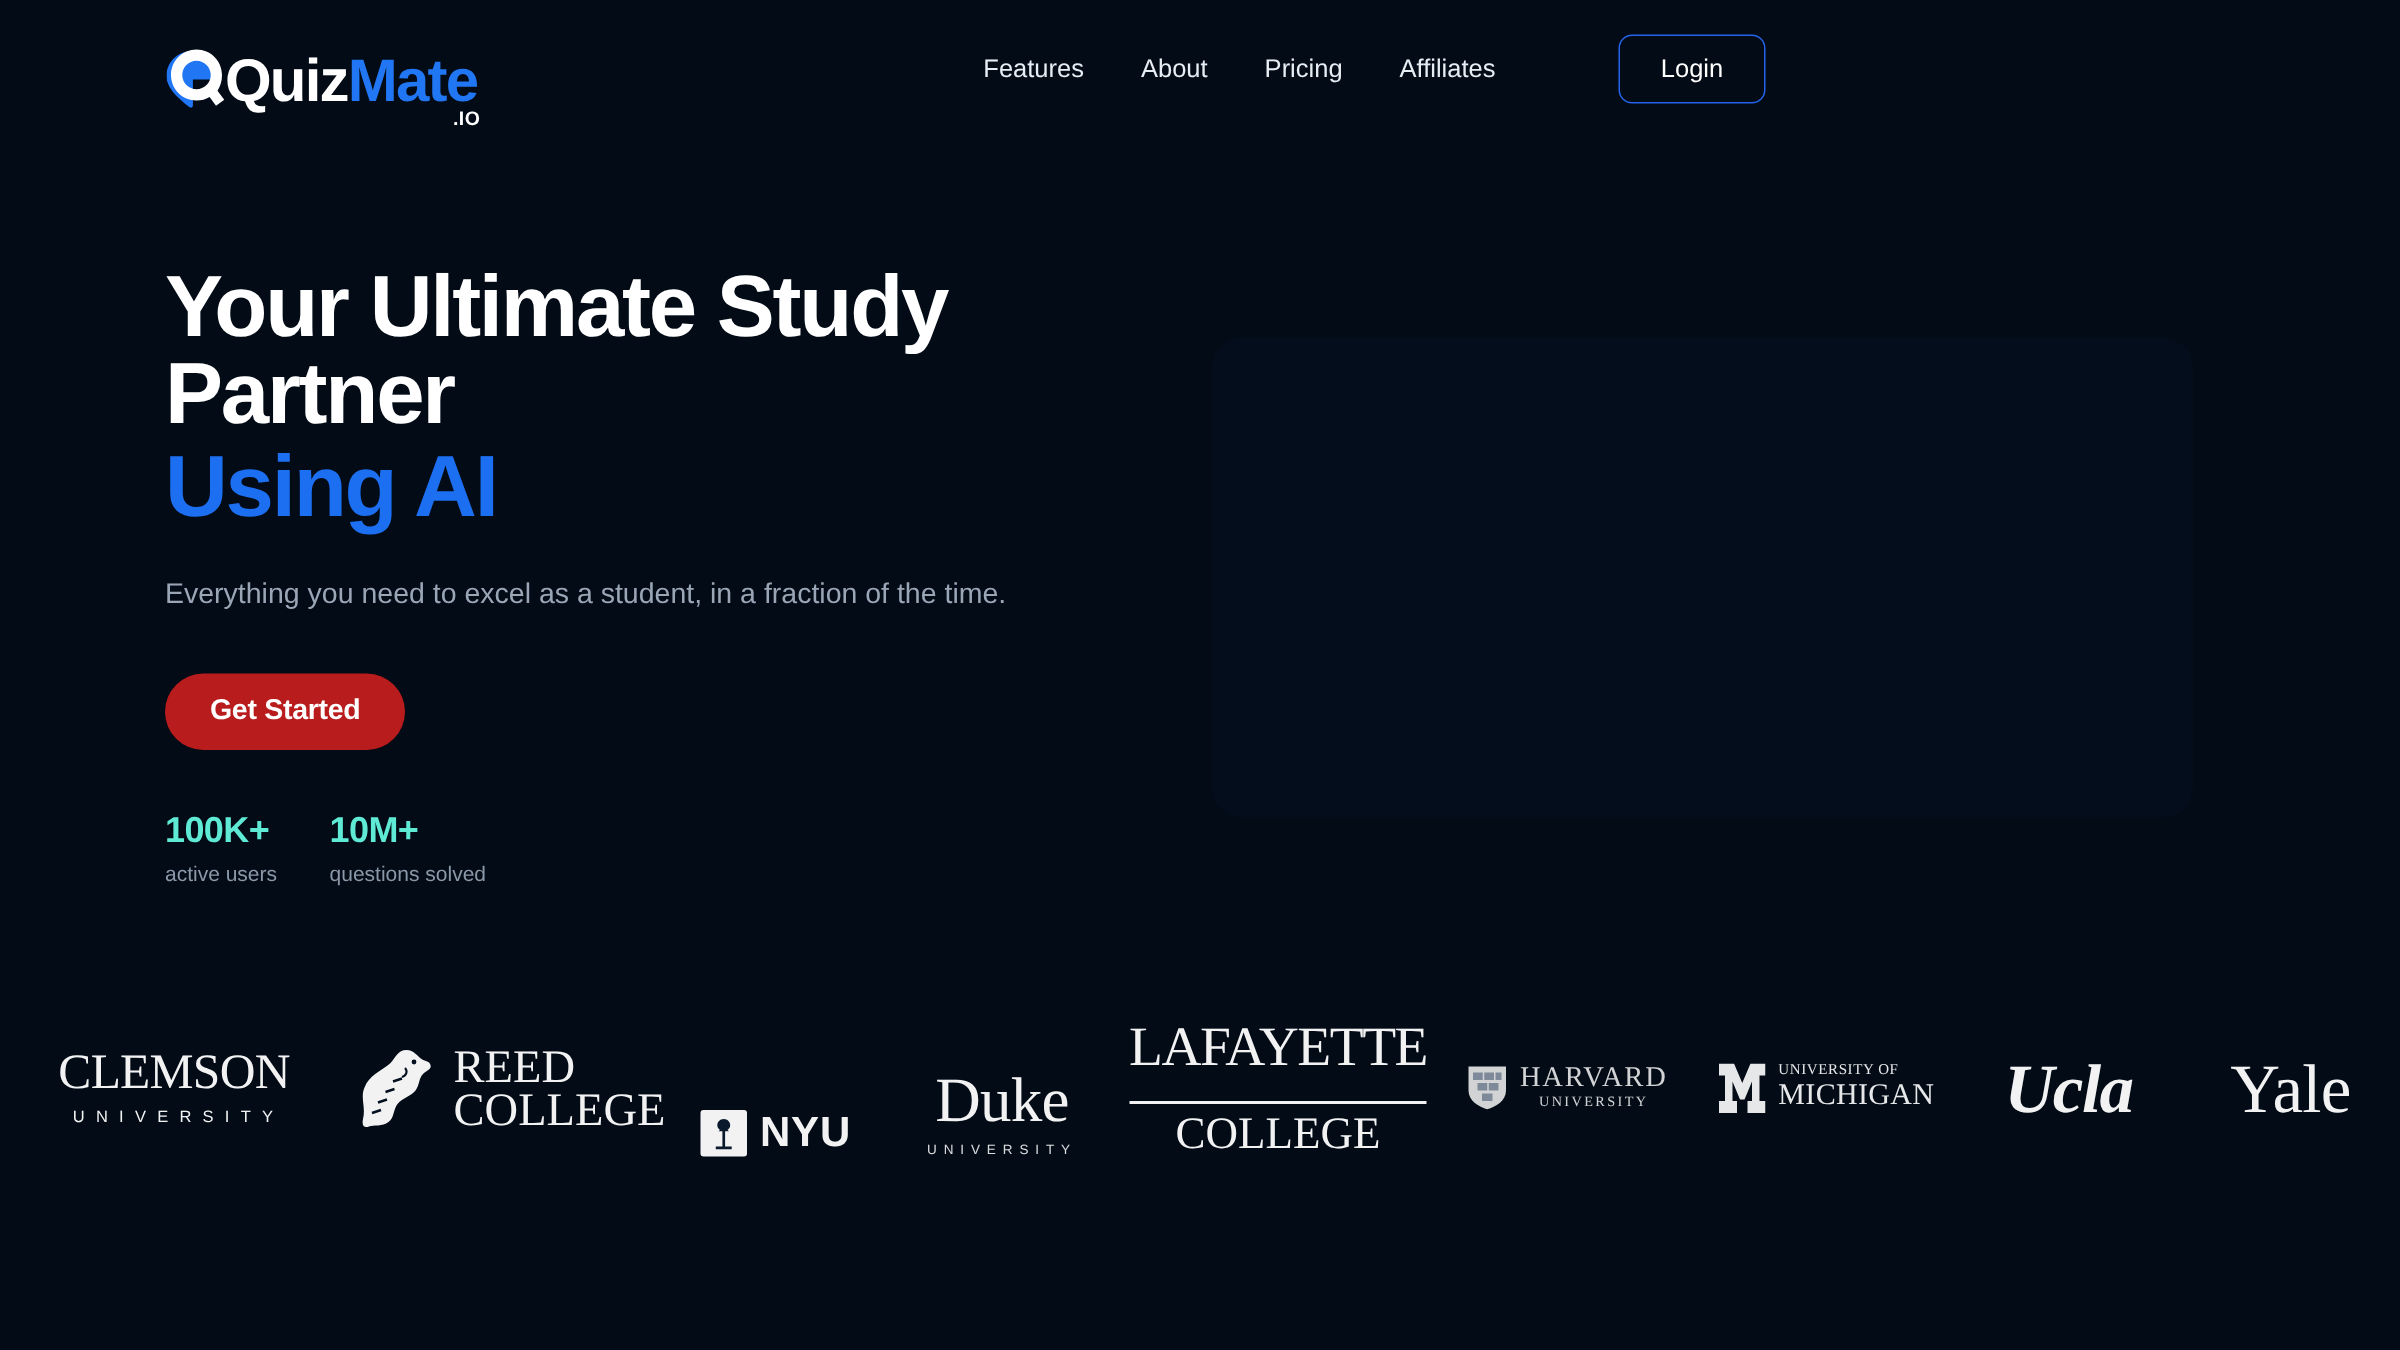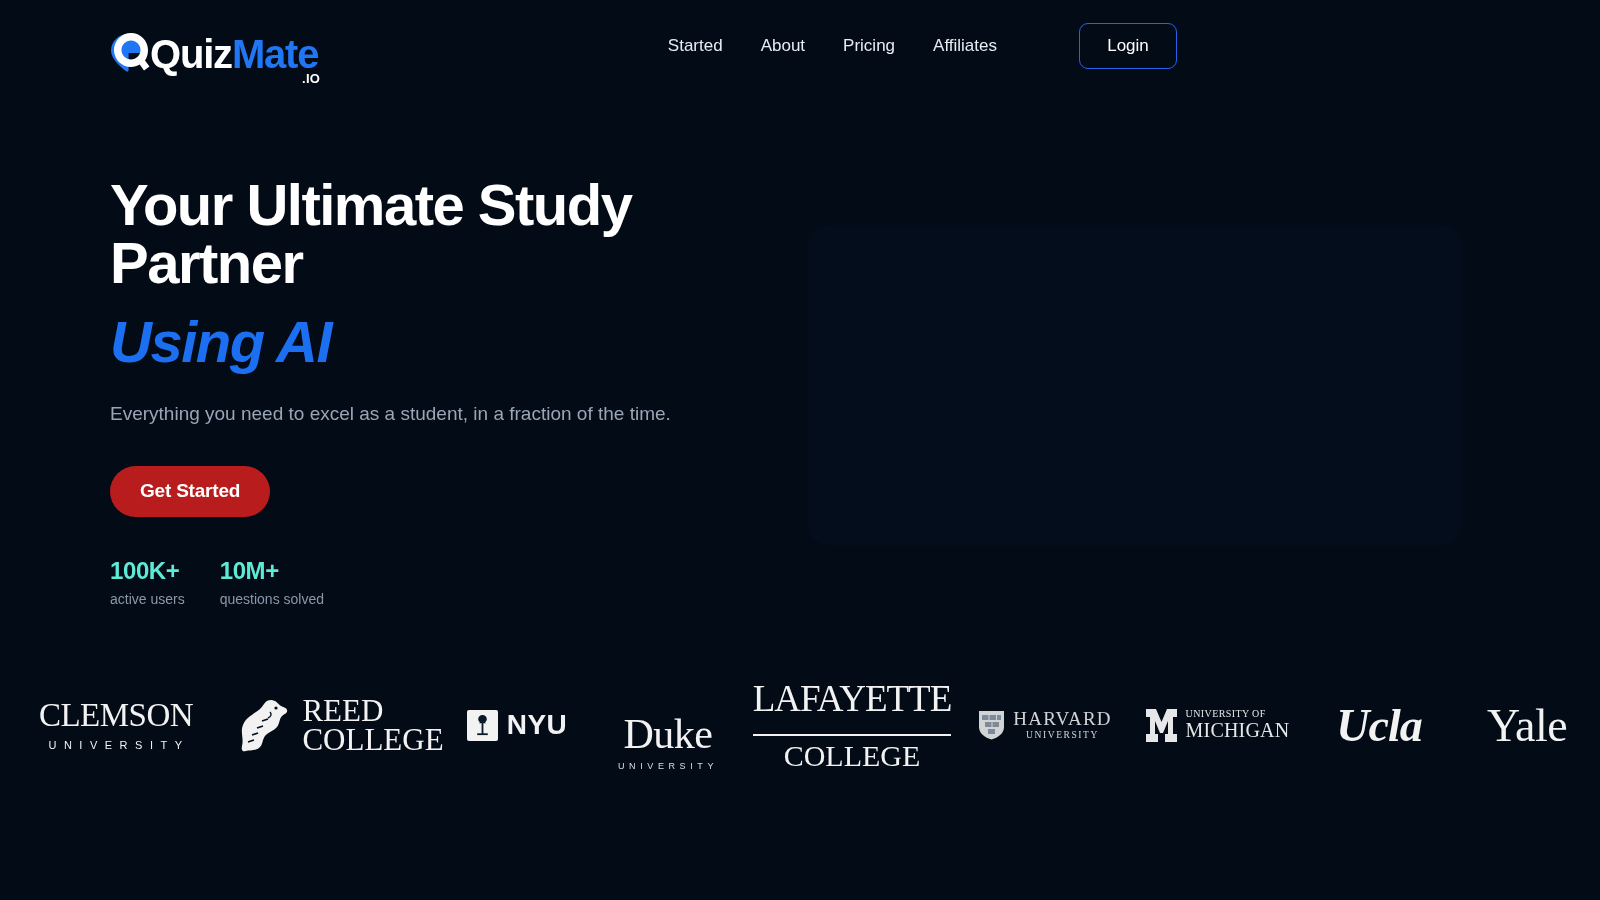--- a/index.html
+++ b/index.html
@@ -135,22 +135,21 @@
     font-size: 58px;
     line-height: 1.0;
     font-weight: 800;
     letter-spacing: -1.5px;
     color: #ffffff;
     white-space: pre-line;
   }
   .headline-accent {
     display: block;
     color: #1d6ff2;
-    margin-top: 21px;
-    font-style: italic;
+    margin-top: 4px;
   }
 
   .subtitle {
     margin-top: 30px;
     font-size: 19px;
     color: #9aa6b6;
     line-height: 1.4;
     font-weight: 400;
   }
 
@@ -244,20 +243,21 @@
   .uni-reed .words {
     font-family: "Liberation Serif", "DejaVu Serif", serif;
     line-height: 0.95;
     font-size: 31px;
     letter-spacing: 0px;
   }
 
   .uni-nyu {
     width: 150px;
     gap: 9px;
+    align-items: flex-end;
   }
   .uni-nyu .torchbox {
     width: 31px; height: 31px;
     background: #ffffff;
     border-radius: 2px;
     display: flex; align-items: center; justify-content: center;
     flex: 0 0 auto;
   }
   .uni-nyu .nm {
     font-size: 28px;
@@ -360,21 +360,21 @@
         <svg viewBox="0 0 42 44" style="position:absolute;left:0;top:0;width:42px;height:44px;">
           <path d="M21 3 C11.6 3 4 10.6 4 20 C4 29.4 11.6 37 21 37 C24.2 37 27.2 36.1 29.7 34.6 L34 40.5 L39.5 36.5 L35 30.5 C36.9 27.6 38 24 38 20 C38 10.6 30.4 3 21 3 Z M21 10.5 C26.2 10.5 30.5 14.8 30.5 20 C30.5 25.2 26.2 29.5 21 29.5 C15.8 29.5 11.5 25.2 11.5 20 C11.5 14.8 15.8 10.5 21 10.5 Z" fill="#ffffff"></path>
         </svg>
       </div>
     </div>
     <div class="logo-text"><span class="quiz">Quiz</span><span class="mate">Mate</span></div>
     <span class="logo-io">.IO</span>
   </div>
 
   <nav class="nav">
-    <a class="nav-link">Started</a>
+    <a class="nav-link">Features</a>
     <a class="nav-link">About</a>
     <a class="nav-link">Pricing</a>
     <a class="nav-link">Affiliates</a>
     <button class="login-btn">Login</button>
   </nav>
 </header>
 
 <section class="hero">
 
   <div class="hero-panel"></div>

